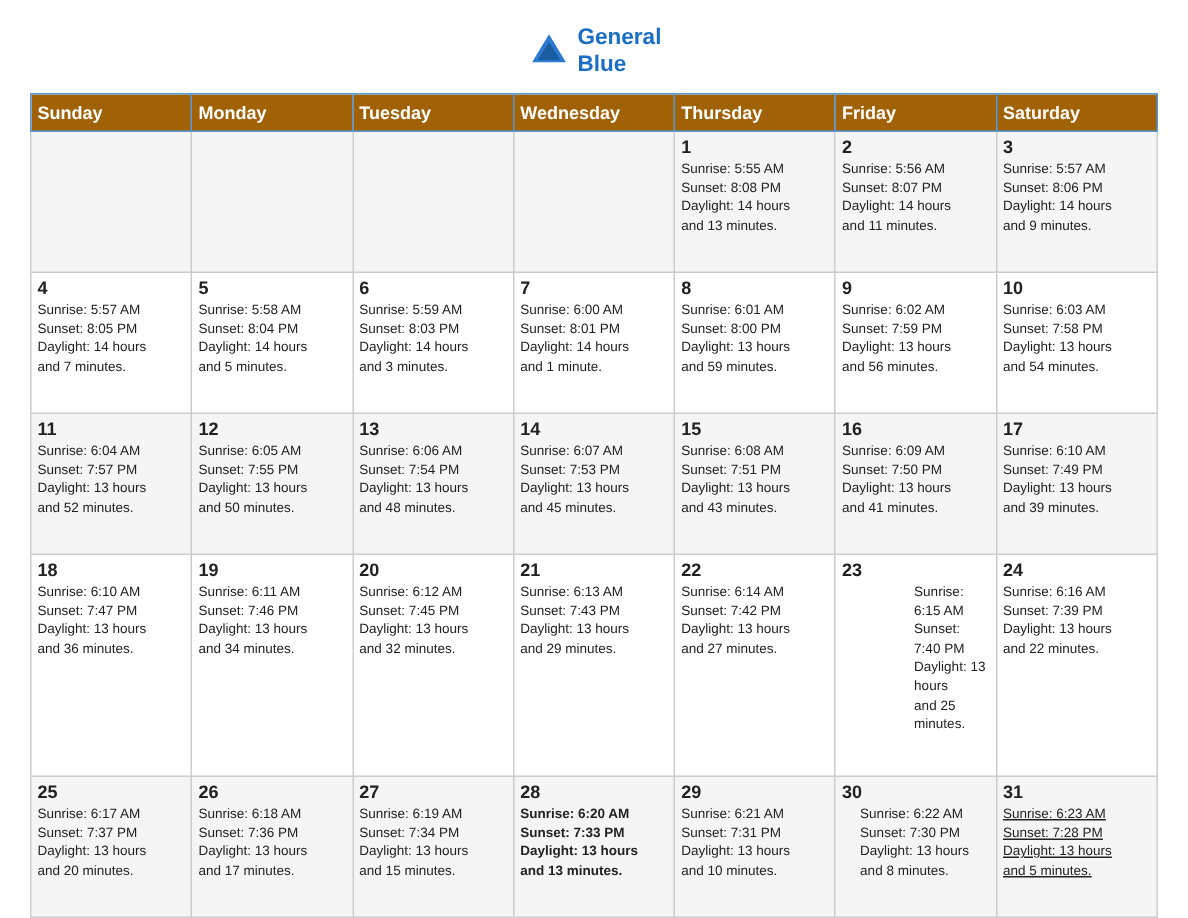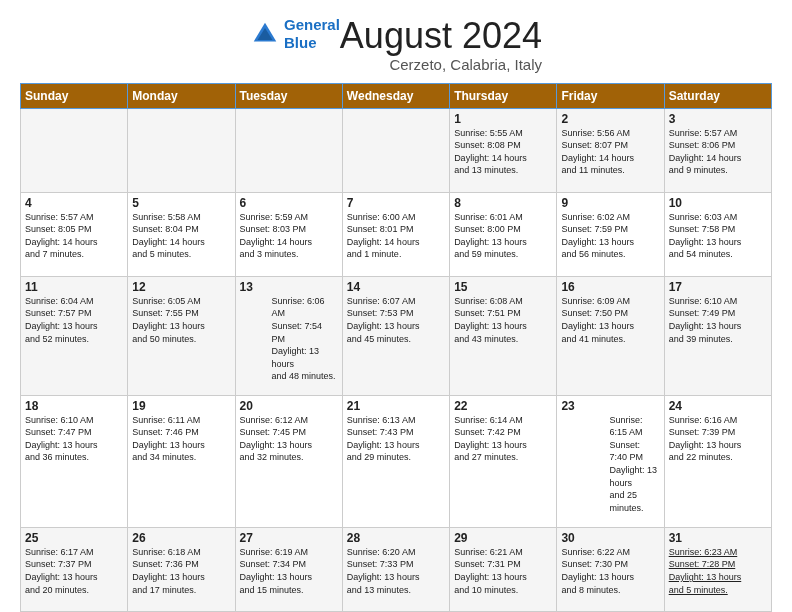--- a/index.html
+++ b/index.html
@@ -107,24 +107,20 @@
   <div class="header">
     <div class="logo">
       <svg class="logo-icon" viewBox="0 0 40 40">
         <polygon points="20,5 35,30 5,30" fill="#2b7ad0"></polygon>
         <polygon points="20,12 30,28 10,28" fill="#1a5ca0"></polygon>
       </svg>
       <div class="logo-text">
         <div><span>General</span></div>
         <div><span>Blue</span></div>
       </div>
-    </div>
-    <div class="title-block">
-      <div class="main-title">August 2024</div>
-      <div class="subtitle">Cerzeto, Calabria, Italy</div>
     </div>
   </div>
 
   <table class="calendar">
     <thead>
       <tr>
         <th>Sunday</th>
         <th>Monday</th>
         <th>Tuesday</th>
         <th>Wednesday</th>
@@ -222,21 +218,21 @@
           </td>
           <td>
             <span class="day-num">12</span>
             <div class="cell-text" style="white-space: pre-line;">Sunrise: 6:05 AM
 Sunset: 7:55 PM
 Daylight: 13 hours
 and 50 minutes.</div>
           </td>
           <td>
             <span class="day-num">13</span>
-            <div class="cell-text" style="white-space: pre-line; margin-left: 32px;">Sunrise: 6:06 AM
+            <div class="cell-text" style="white-space: pre-line;">Sunrise: 6:06 AM
 Sunset: 7:54 PM
 Daylight: 13 hours
 and 48 minutes.</div>
           </td>
           <td>
             <span class="day-num">14</span>
             <div class="cell-text" style="white-space: pre-line;">Sunrise: 6:07 AM
 Sunset: 7:53 PM
 Daylight: 13 hours
 and 45 minutes.</div>
@@ -331,35 +327,35 @@
           </td>
           <td>
             <span class="day-num">27</span>
             <div class="cell-text" style="white-space: pre-line;">Sunrise: 6:19 AM
 Sunset: 7:34 PM
 Daylight: 13 hours
 and 15 minutes.</div>
           </td>
           <td>
             <span class="day-num">28</span>
-            <div class="cell-text" style="white-space: pre-line;">Sunrise: 6:20 AM
+            <div class="cell-text" style="white-space: pre-line; font-weight: bold;">Sunrise: 6:20 AM
 Sunset: 7:33 PM
 Daylight: 13 hours
 and 13 minutes.</div>
           </td>
           <td>
             <span class="day-num">29</span>
             <div class="cell-text" style="white-space: pre-line;">Sunrise: 6:21 AM
 Sunset: 7:31 PM
 Daylight: 13 hours
 and 10 minutes.</div>
           </td>
           <td>
             <span class="day-num">30</span>
-            <div class="cell-text" style="white-space: pre-line;">Sunrise: 6:22 AM
+            <div class="cell-text" style="white-space: pre-line; margin-left: 12px;">Sunrise: 6:22 AM
 Sunset: 7:30 PM
 Daylight: 13 hours
 and 8 minutes.</div>
           </td>
           <td>
             <span class="day-num">31</span>
             <div class="cell-text" style="white-space: pre-line; text-decoration: underline;">Sunrise: 6:23 AM
 Sunset: 7:28 PM
 Daylight: 13 hours
 and 5 minutes.</div>

